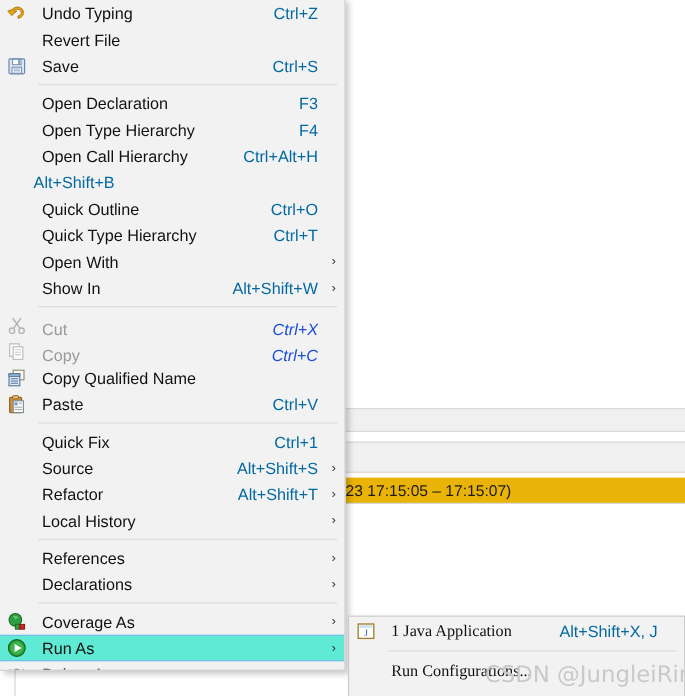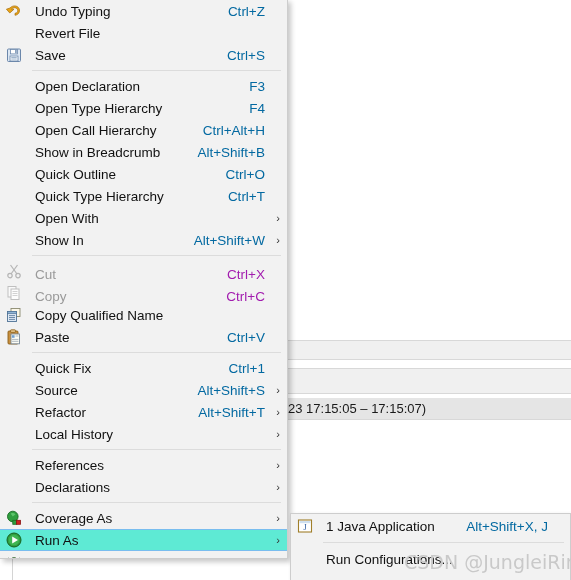--- a/index.html
+++ b/index.html
@@ -17,21 +17,21 @@
     position: absolute;
     background: #f0f0f0;
     border-top: 1px solid #d8d8d8;
     border-bottom: 1px solid #d8d8d8;
   }
   .bg-strip.b1 { left: 0; top: 340px; width: 571px; height: 20px; }
   .bg-strip.b2 { left: 0; top: 368px; width: 571px; height: 26px; }
   .bg-row-text {
     position: absolute;
     left: 288px; top: 398px; width: 283px; height: 22px;
-    background: #e5e5e5;
+    background: #eab308;
     border-bottom: 1px solid #d8d8d8;
     font-size: 13px; color: #1a1a1a;
     line-height: 21px;
     white-space: nowrap;
     overflow: hidden;
   }
   .bg-edge-mark {
     position: absolute; left: 6px; width: 5px;
   }
   .bg-edge-mark.blue  { top: 379px; height: 9px;  background: #1e7fd4; }
@@ -85,21 +85,21 @@
     border-top: 1px solid #79bdef;
     border-bottom: 1px solid #79bdef;
     height: 22px;
   }
   .mi-icon {
     width: 28px; min-width: 28px; height: 22px;
     display: flex; align-items: center; justify-content: center;
   }
   .mi-label { flex: 1 1 auto; padding-left: 7px; }
   .mi-accel { color: #0369a1; padding-right: 8px; font-size: 13.5px; }
-  .menu-item.disabled .mi-accel { color: #a21caf; }
+  .menu-item.disabled .mi-accel { color: #1d4ed8; font-style: italic; }
   .mi-arrow {
     width: 14px; min-width: 14px; text-align: center;
     font-size: 11px; color: #333; padding-right: 4px;
   }
   .mi-arrow.empty { color: transparent; }
 
   .menu-sep {
     height: 1px; margin: 4px 6px 4px 32px;
     background: #dcdcdc;
   }
@@ -107,21 +107,21 @@
   
   #submenu {
     position: absolute; left: 290px; top: 513px;
     width: 281px; height: 68px;
     background: #f2f2f2;
     border: 1px solid #cdcdcd;
     box-shadow: 3px 3px 5px rgba(0,0,0,0.22);
     overflow: hidden;
   }
   #submenu .menu-item { height: 24px; }
-  #submenu .mi-label { padding-left: 7px; }
+  #submenu .mi-label { padding-left: 7px; font-family: Liberation Serif, serif; }
 
   
   #watermark {
     position: absolute; left: 404px; top: 551px;
     font-size: 19px; color: #c9c9c9;
     white-space: nowrap;
     pointer-events: none;
     font-family: "DejaVu Sans", sans-serif;
   }
 
@@ -191,21 +191,20 @@
         <span class="mi-arrow empty">›</span>
       </div>
       <div class="menu-item">
         <span class="mi-icon"></span>
         <span class="mi-label">Open Call Hierarchy</span>
         <span class="mi-accel">Ctrl+Alt+H</span>
         <span class="mi-arrow empty">›</span>
       </div>
       <div class="menu-item">
         <span class="mi-icon"></span>
-        <span class="mi-label">Show in Breadcrumb</span>
         <span class="mi-accel">Alt+Shift+B</span>
         <span class="mi-arrow empty">›</span>
       </div>
       <div class="menu-item">
         <span class="mi-icon"></span>
         <span class="mi-label">Quick Outline</span>
         <span class="mi-accel">Ctrl+O</span>
         <span class="mi-arrow empty">›</span>
       </div>
       <div class="menu-item">

